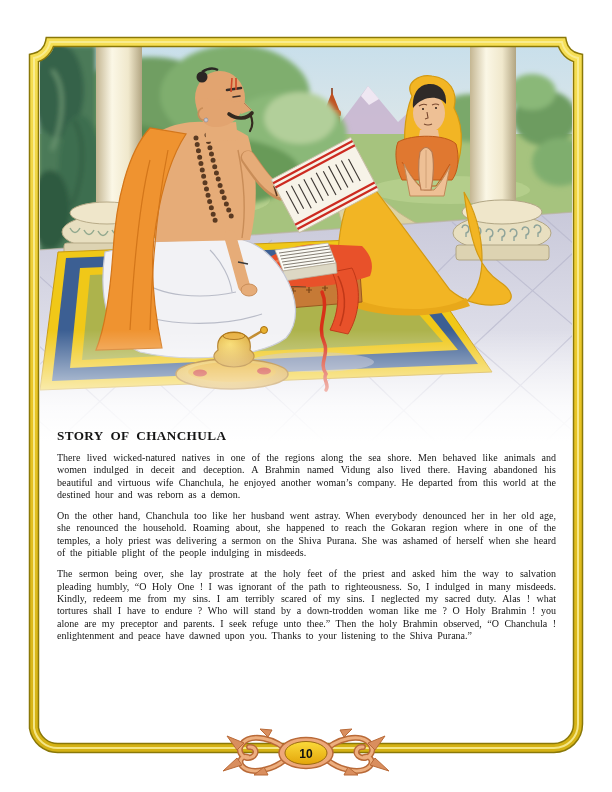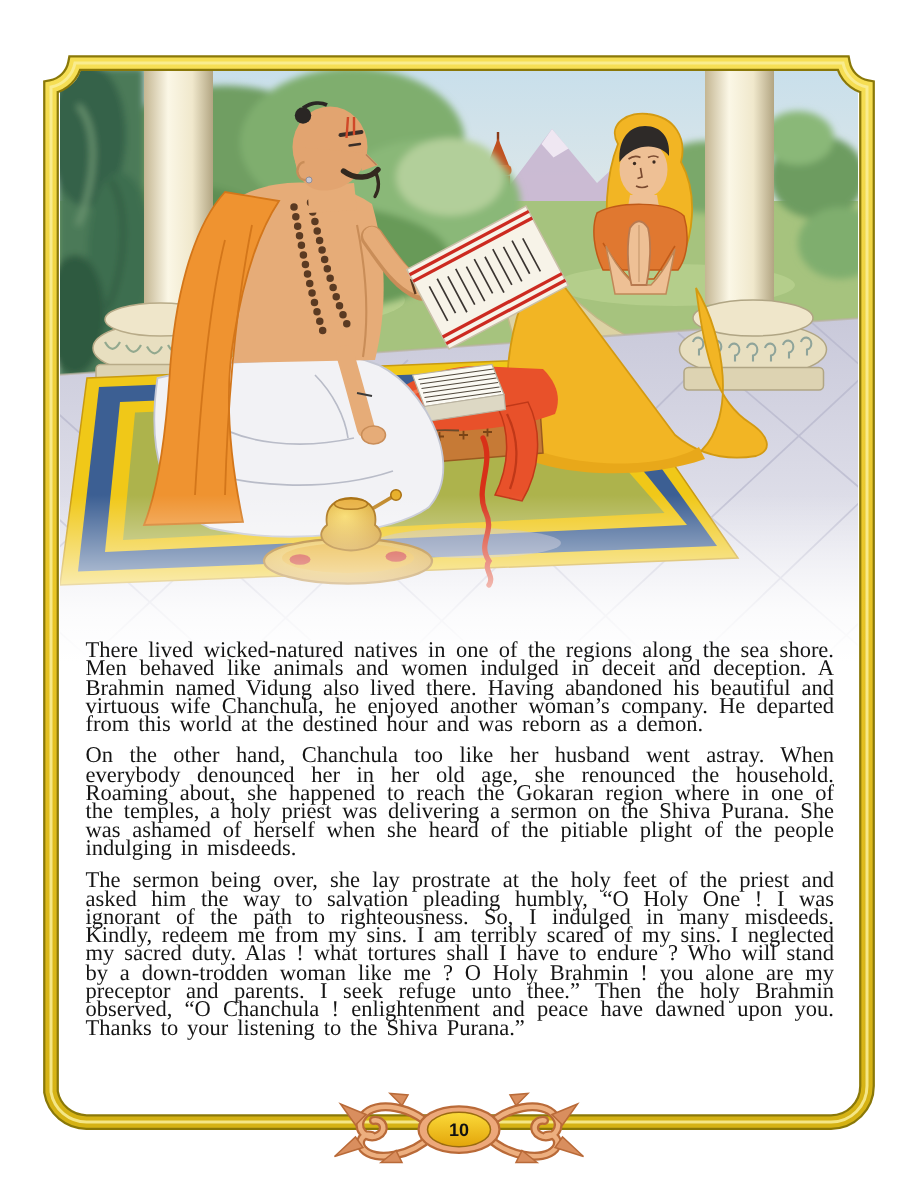--- a/index.html
+++ b/index.html
@@ -4,21 +4,21 @@
 <style>
   html,body { margin:0; padding:0; }
   body { width:612px; height:792px; position:relative; background:#ffffff;
          font-family:"Liberation Serif", serif; }
   .page { position:absolute; inset:0; overflow:hidden; }
   .illus-svg { position:absolute; left:0; top:0; }
   .frame-svg { position:absolute; left:0; top:0; pointer-events:none; }
   .textblock { position:absolute; left:57px; top:428px; width:499px; color:#151515; }
   .story-title { font-size:13.2px; font-weight:bold; letter-spacing:.4px;
                  word-spacing:3.5px; margin:0 0 8px 0; }
-  .para { font-size:15px; line-height:12.3px; text-align:justify;
+  .para { font-size:10px; line-height:12.3px; text-align:justify;
           word-spacing:2.2px; margin:0 0 9px 0; }
   .para:last-child { margin-bottom:16px; }
 </style>
 </head>
 <body>
 
 <div class="page">
 
   <svg class="illus-svg" width="612" height="470" viewBox="0 0 612 470">
     <defs>
@@ -293,20 +293,21 @@
         <circle cx="264" cy="330" r="3.5" fill="#e8b02c" stroke="#a86f10" stroke-width="1"></circle>
         <path d="M 218 350 C 216 338 224 332 234 332 C 244 332 252 338 250 350 C 258 356 254 366 234 367 C 214 366 210 356 218 350 Z" fill="url(#brassG)" stroke="#a86f10" stroke-width="1.2"></path>
         <ellipse cx="234" cy="336" rx="11" ry="3.5" fill="#e8b040" stroke="#a86f10" stroke-width="1"></ellipse>
       </g>
 
       <rect x="38" y="330" width="536" height="140" fill="url(#fadeG)"></rect>
     </g>
   </svg>
 
   <div class="textblock">
+    <h1 class="story-title">STORY OF CHANCHULA</h1>
     <p class="para">There lived wicked-natured natives in one of the regions along the sea shore. Men behaved like animals and women indulged in deceit and deception. A Brahmin named Vidung also lived there. Having abandoned his beautiful and virtuous wife Chanchula, he enjoyed another woman’s company. He departed from this world at the destined hour and was reborn as a demon.</p>
     <p class="para">On the other hand, Chanchula too like her husband went astray. When everybody denounced her in her old age, she renounced the household. Roaming about, she happened to reach the Gokaran region where in one of the temples, a holy priest was delivering a sermon on the Shiva Purana. She was ashamed of herself when she heard of the pitiable plight of the people indulging in misdeeds.</p>
     <p class="para">The sermon being over, she lay prostrate at the holy feet of the priest and asked him the way to salvation pleading humbly, “O Holy One ! I was ignorant of the path to righteousness. So, I indulged in many misdeeds. Kindly, redeem me from my sins. I am terribly scared of my sins. I neglected my sacred duty. Alas ! what tortures shall I have to endure ? Who will stand by a down-trodden woman like me ? O Holy Brahmin ! you alone are my preceptor and parents. I seek refuge unto thee.” Then the holy Brahmin observed, “O Chanchula ! enlightenment and peace have dawned upon you. Thanks to your listening to the Shiva Purana.”</p>
   </div>
 
   <svg class="frame-svg" width="612" height="792" viewBox="0 0 612 792">
     <defs>
       <linearGradient id="goldG" x1="0" y1="0" x2="0" y2="1">
         <stop offset="0" stop-color="#f6df55"></stop>
           <stop offset="0.5" stop-color="#e9c526"></stop>

